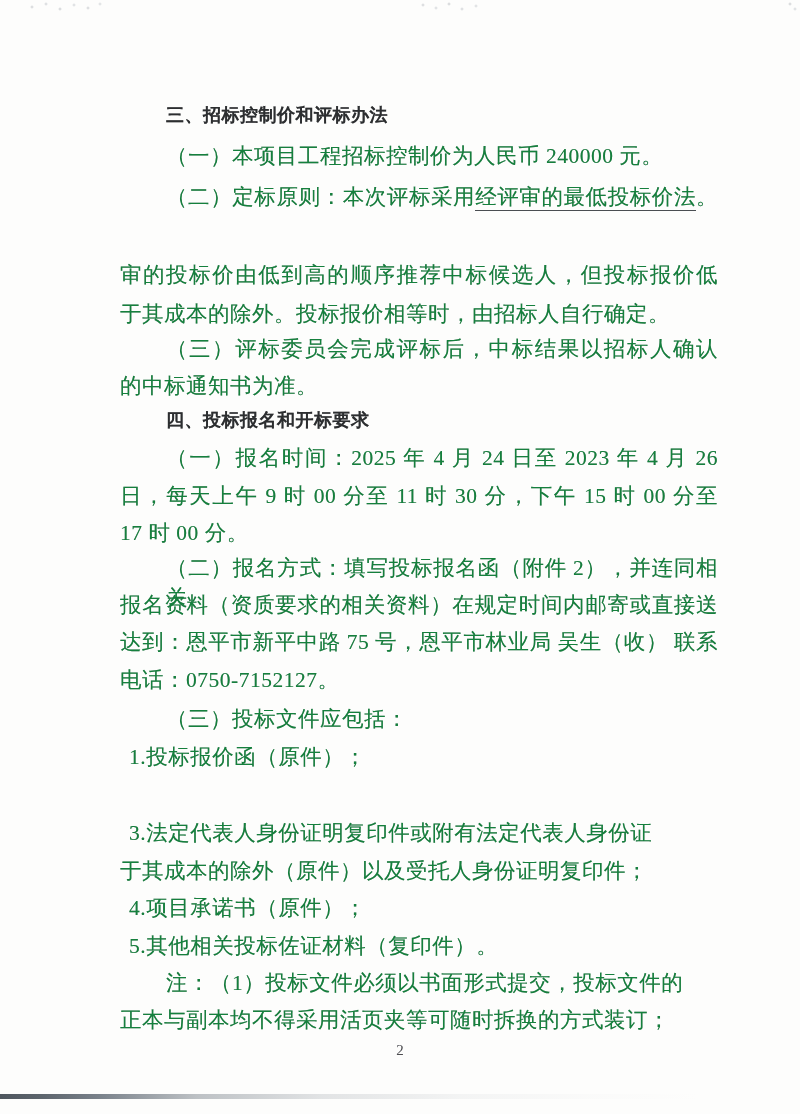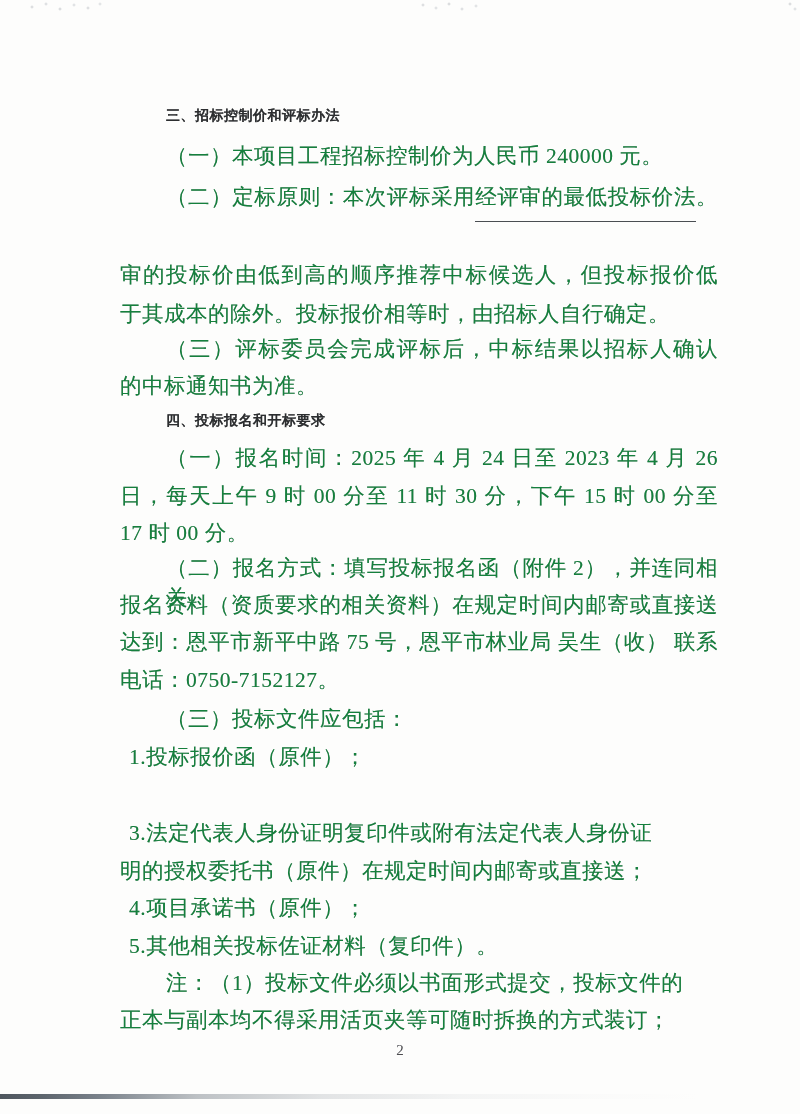--- a/index.html
+++ b/index.html
@@ -28,27 +28,27 @@
     white-space:normal;
     text-align:justify;
     text-align-last:justify;
   }
   .ind{padding-left:46px;}
   .li{padding-left:9px;}
   .h{
     font-family:"Liberation Sans","DejaVu Sans",sans-serif;
     font-weight:700;
     color:#2c2e30;
-    font-size:14px;
+    font-size:18px;
     letter-spacing:0.5px;
     text-shadow:0 0 0.5px rgba(40,42,44,0.5);
   }
   .u{
     border-bottom:1.5px solid #4a4e52;
-    padding-bottom:12px;
+    padding-bottom:1px;
   }
   .pagenum{
     position:absolute;
     left:0;top:1042px;width:800px;
     text-align:center;
     font-size:15px;
     color:#4c4c50;
     letter-spacing:0;
   }
   
@@ -113,21 +113,21 @@
   <div class="ln ind j" style="top:443px">（一）报名时间：2025 年 4 月 24 日至 2023 年 4 月 26</div>
   <div class="ln j" style="top:481px">日，每天上午 9 时 00 分至 11 时 30 分，下午 15 时 00 分至</div>
   <div class="ln" style="top:518px">17 时 00 分。</div>
   <div class="ln ind j" style="top:553px">（二）报名方式：填写投标报名函（附件 2），并连同相关</div>
   <div class="ln j" style="top:590px">报名资料（资质要求的相关资料）在规定时间内邮寄或直接送</div>
   <div class="ln j" style="top:627px">达到：恩平市新平中路 75 号，恩平市林业局 吴生（收） 联系</div>
   <div class="ln" style="top:665px">电话：0750-7152127。</div>
   <div class="ln ind" style="top:704px">（三）投标文件应包括：</div>
   <div class="ln li" style="top:742px">1.投标报价函（原件）；</div>
   <div class="ln li" style="top:818px">3.法定代表人身份证明复印件或附有法定代表人身份证</div>
-  <div class="ln" style="top:856px">明的授权委托书（原件）在规定时间内邮寄或直接送；</div>
+  <div class="ln" style="top:856px">于其成本的除外（原件）以及受托人身份证明复印件；</div>
   <div class="ln li" style="top:893px">4.项目承诺书（原件）；</div>
   <div class="ln li" style="top:931px">5.其他相关投标佐证材料（复印件）。</div>
   <div class="ln ind" style="top:968px">注：（1）投标文件必须以书面形式提交，投标文件的</div>
   <div class="ln" style="top:1005px">正本与副本均不得采用活页夹等可随时拆换的方式装订；</div>
 
   <div class="pagenum">2</div>
 
 </div>
 
 </body></html>

